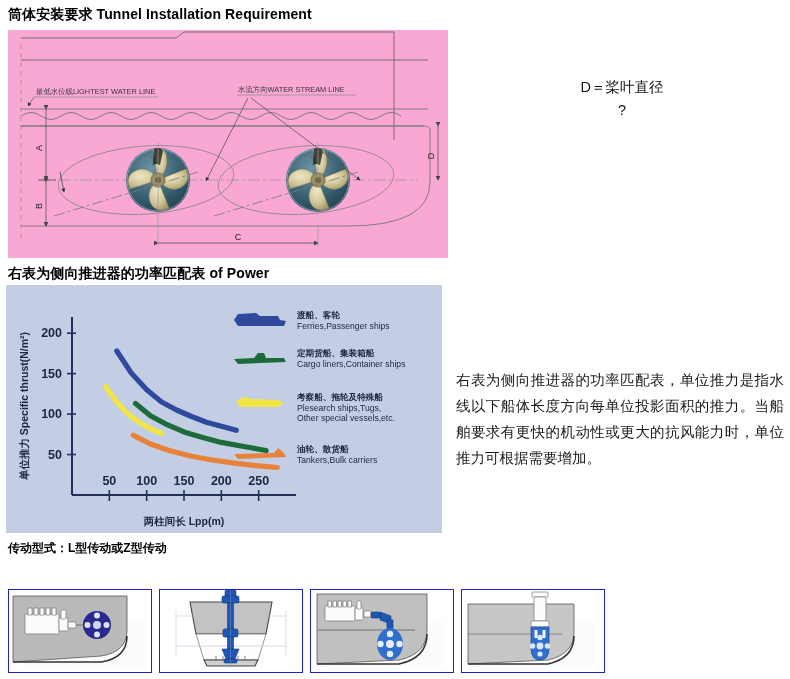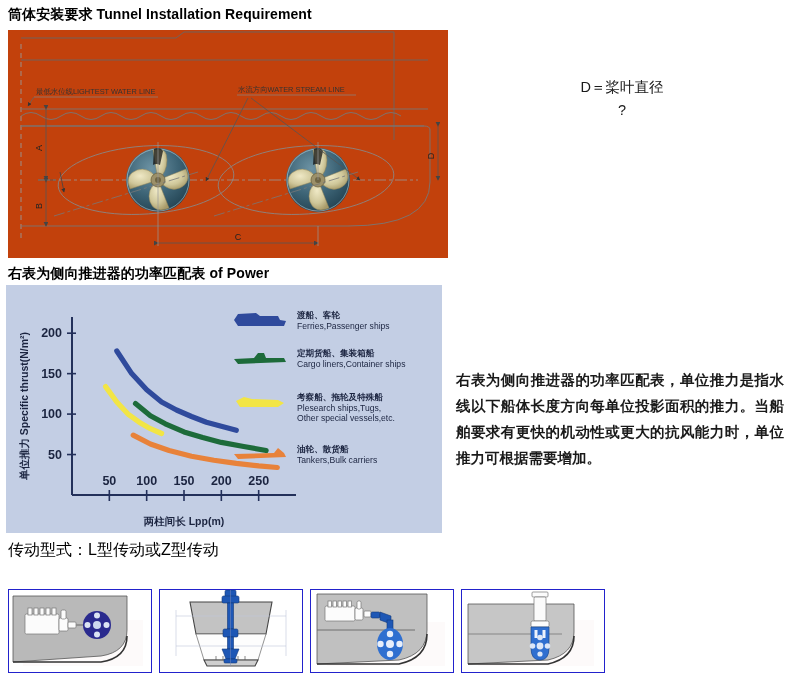--- a/index.html
+++ b/index.html
@@ -18,22 +18,22 @@
     font-size: 14px;
     font-weight: bold;
     color: #000;
     white-space: nowrap;
     letter-spacing: 0.1px;
   }
   #title-tunnel { left: 8px; top: 6px; }
   #title-power  { left: 8px; top: 265px; }
   .sub-line {
     position: absolute;
-    font-size: 16px;
-    font-weight: normal;
+    font-size: 12px;
+    font-weight: bold;
     color: #000;
     white-space: nowrap;
   }
   #line-transmission { left: 8px; top: 540px; }
   #line-mounting     { left: 8px; top: 566px; }
 
   
   #formula-block {
     position: absolute;
     left: 457px; top: 76px;
@@ -47,29 +47,28 @@
 
   
   #desc-paragraph {
     position: absolute;
     left: 456px; top: 367px;
     width: 328px;
     font-size: 14.5px;
     line-height: 26px;
     color: #1a1a1a;
     text-align: justify;
-    font-weight: bold;
   }
 
   
   #drawing-wrap {
     position: absolute;
     left: 8px; top: 30px;
     width: 440px; height: 228px;
-    background: #c2410c;
+    background: #f9a8d4;
   }
   #drawing-wrap svg { display:block; }
 
   
   #chart-wrap {
     position: absolute;
     left: 6px; top: 285px;
     width: 436px; height: 248px;
     background: #c3cee4;
     overflow: hidden;

